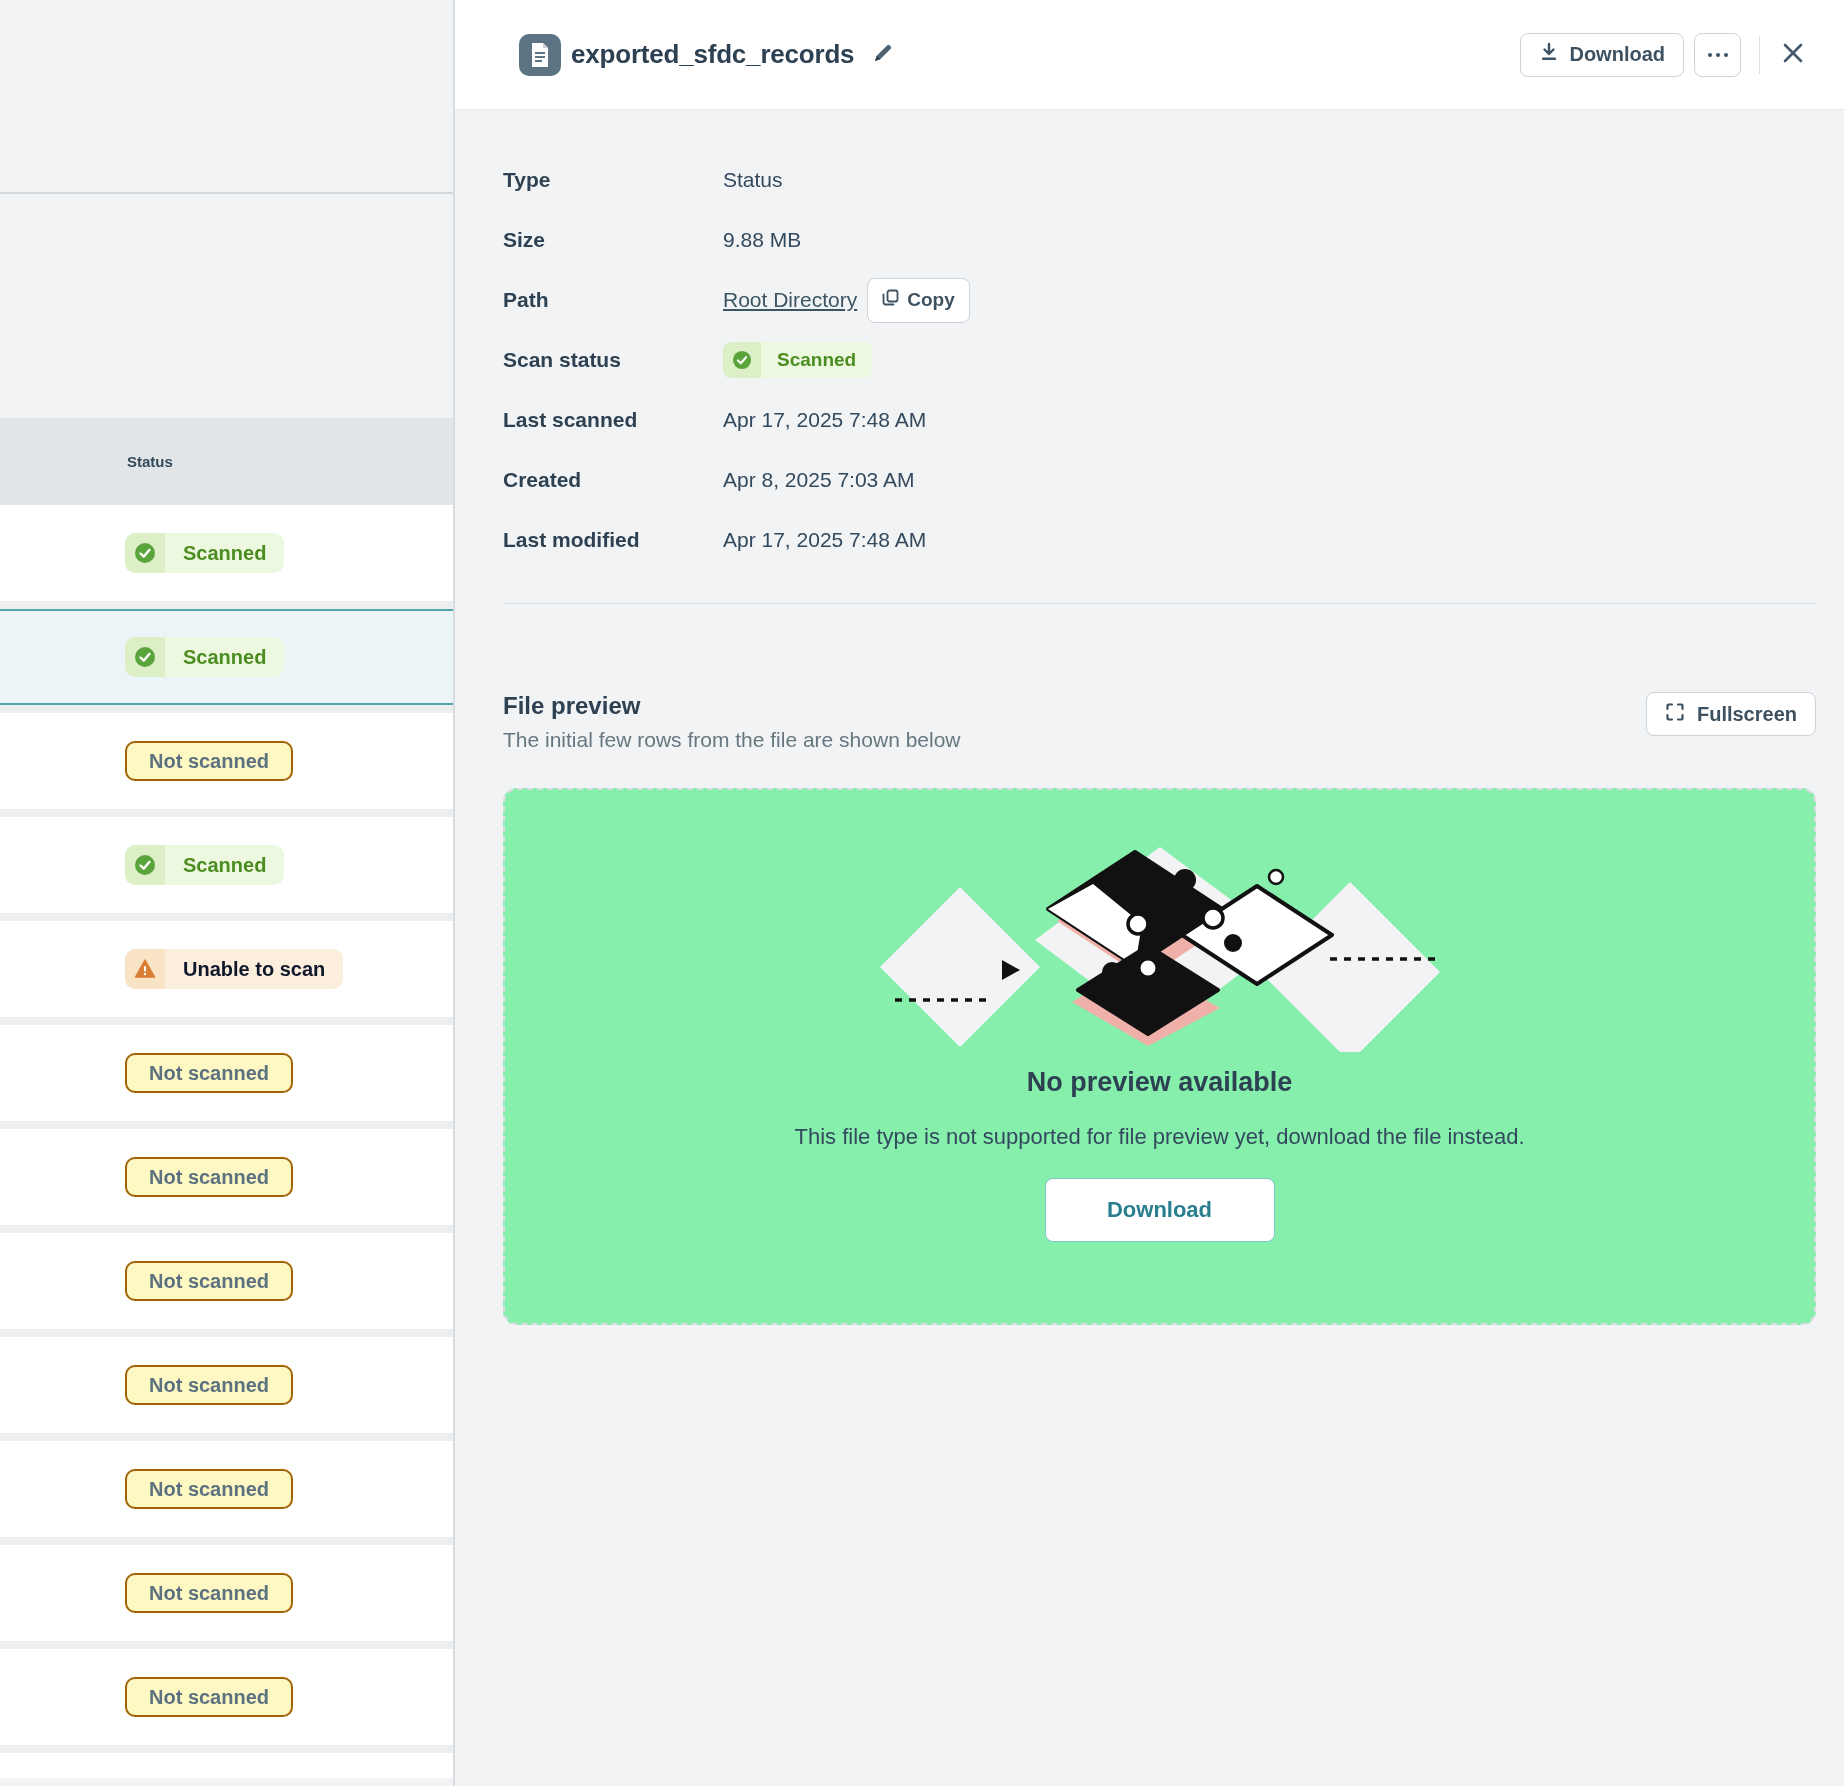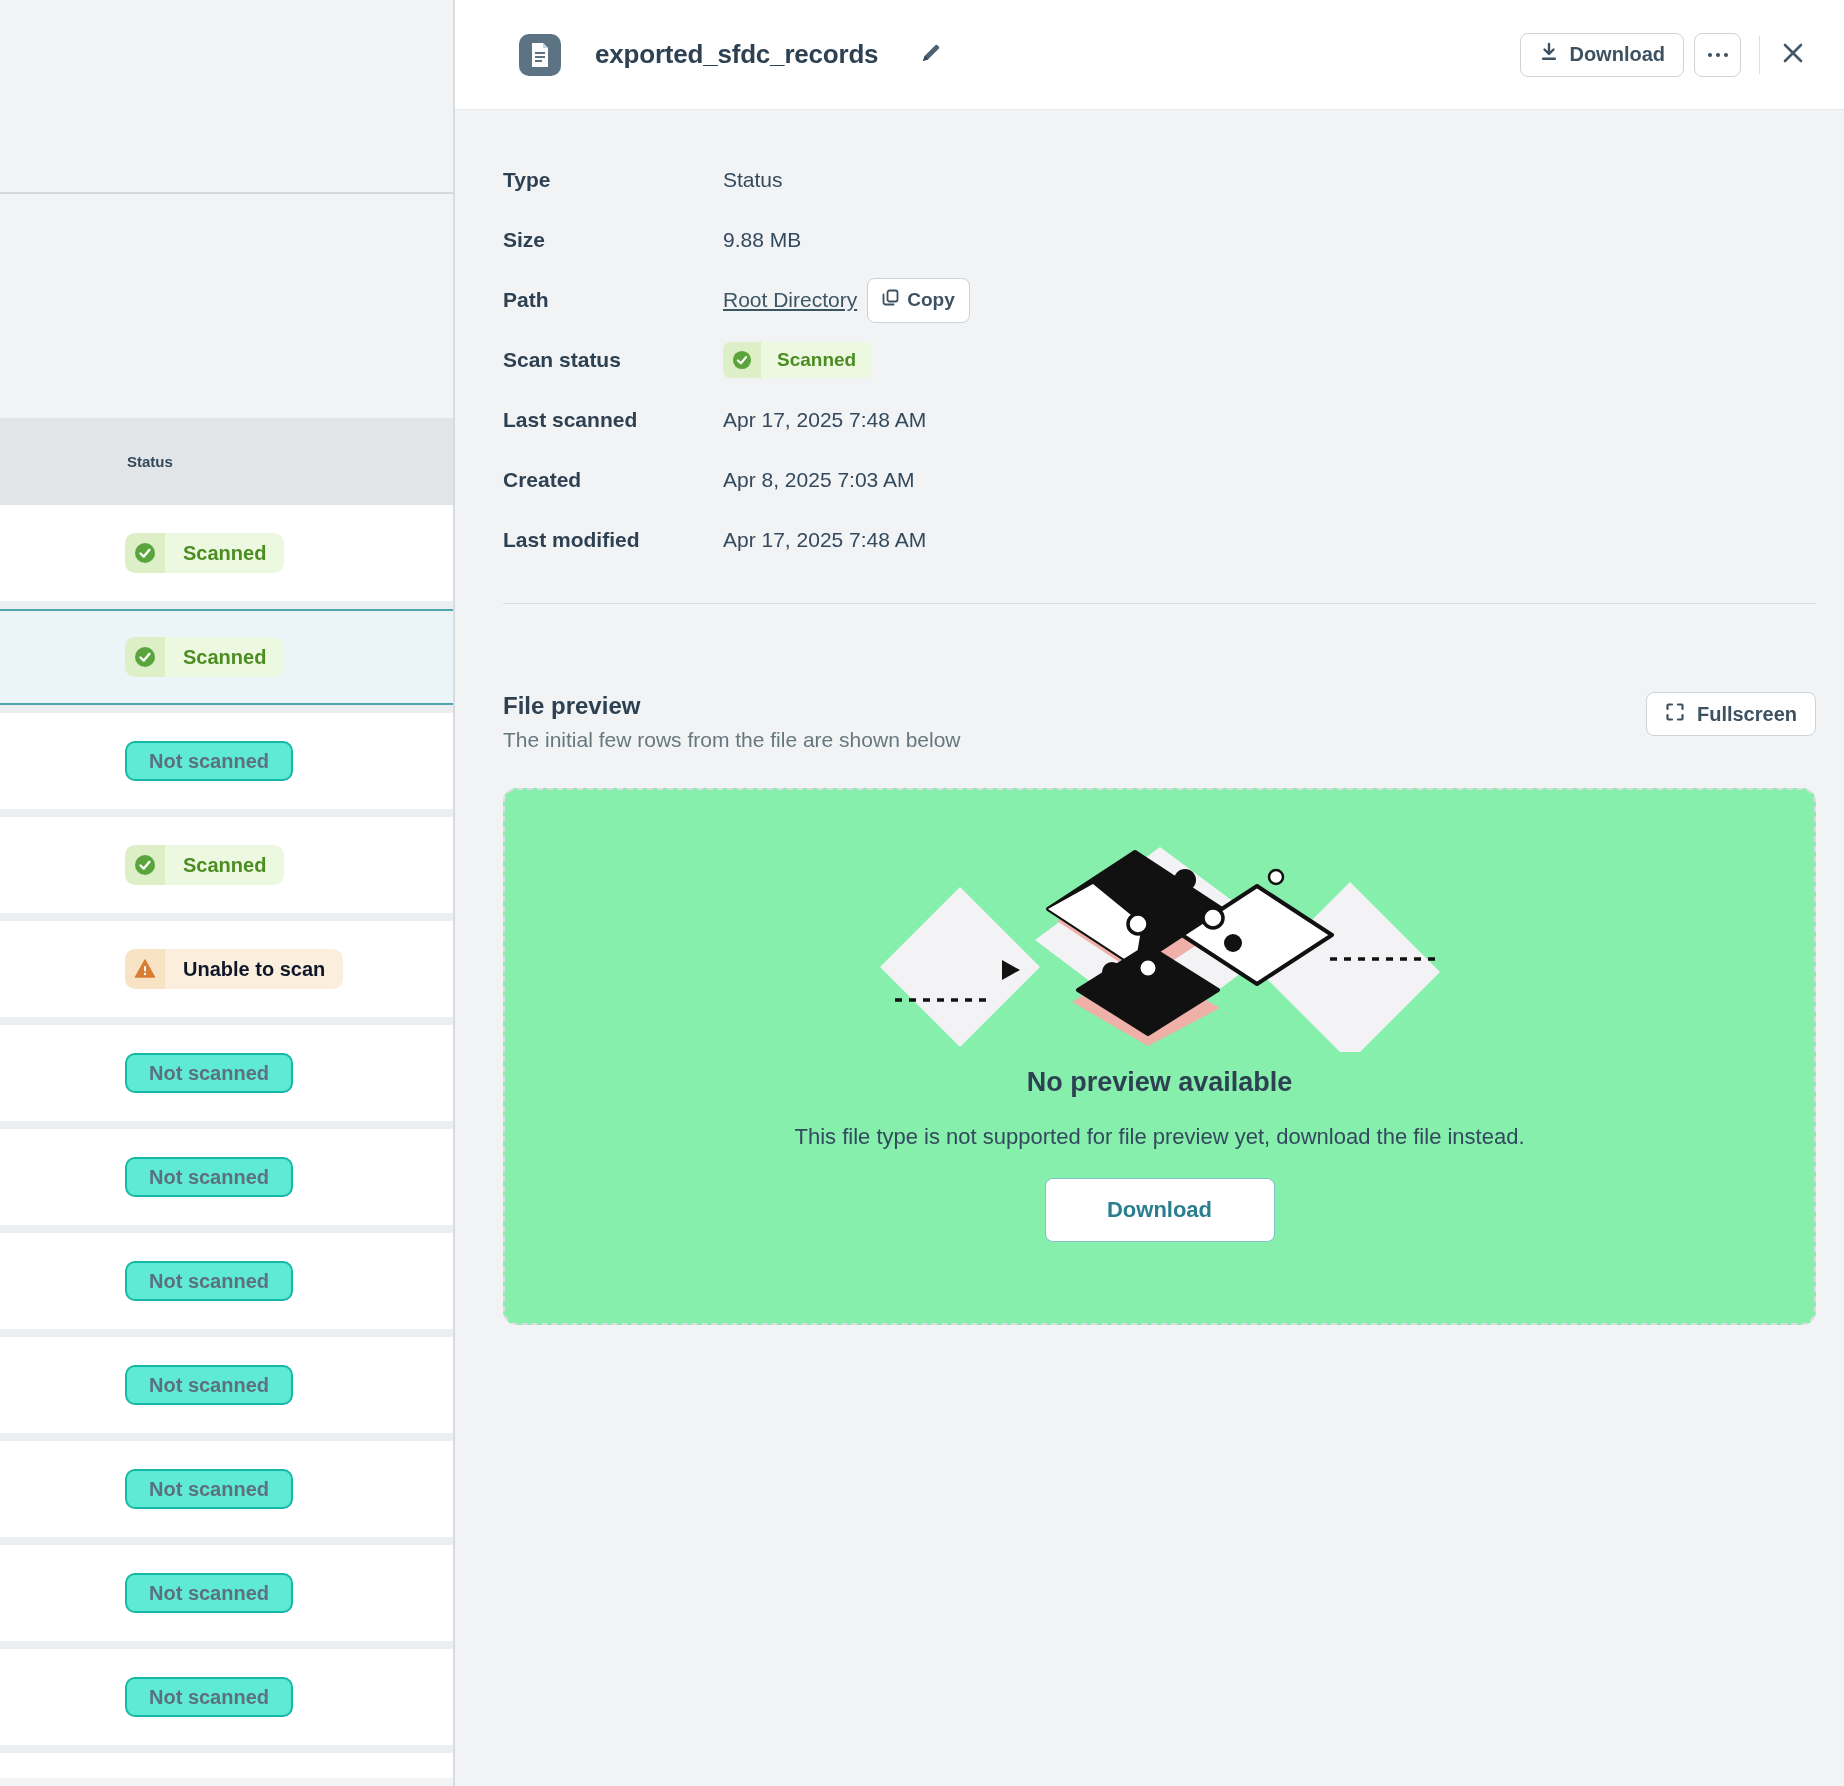--- a/index.html
+++ b/index.html
@@ -21,21 +21,21 @@
   .trow {
     height:96px; background:#fff; margin-bottom:8px;
     display:flex; align-items:center; padding-left:125px;
   }
   .trow.partial { height:25px; margin-bottom:0; }
   .trow.selected { background:#ebf4f6; border-top:2px solid #4fa7ac; border-bottom:2px solid #4fa7ac; }
 
   
   .badge-plain {
     display:inline-flex; align-items:center; height:40px; padding:0 22px;
-    background:#5eead4; border:2px solid #14b8a6; border-radius:10px;
+    background:#fef9c3; border:2px solid #a16207; border-radius:10px;
     font-size:20px; font-weight:bold; color:#5d7080;
   }
   .badge-duo {
     display:inline-flex; align-items:stretch; height:40px; border-radius:10px; overflow:hidden;
     font-size:20px; font-weight:bold;
   }
   .badge-duo .duo-icon { width:40px; display:flex; align-items:center; justify-content:center; }
   .badge-duo .duo-label { display:flex; align-items:center; padding:0 18px; }
   .badge-duo.green .duo-icon { background:#dcefc6; }
   .badge-duo.green .duo-label { background:#edf8e0; color:#4c8d22; }
@@ -47,21 +47,21 @@
   .badge-duo.small .duo-icon { width:38px; }
   .badge-duo.small .duo-label { padding:0 16px; }
 
   
   .vline { position:absolute; left:453px; top:0; width:2px; height:100%; background:#d8dbe0; }
 
   
   .panel { position:absolute; left:455px; top:0; right:0; bottom:0; background:#f1f3f4; }
   .panel-header {
     height:110px; background:#fff; border-bottom:1px solid #e8eaec;
-    display:flex; align-items:center; padding:0 32px 0 64px;gap:24px;
+    display:flex; align-items:center; padding:0 32px 0 64px;
   }
   .file-tile {
     width:42px; height:42px; border-radius:10px; background:#5b7382; flex:0 0 auto;
     display:flex; align-items:center; justify-content:center;
   }
   .panel-title { font-size:26px; font-weight:bold; color:#2d4152; margin-left:10px; letter-spacing:-0.2px; }
   .pencil-btn { margin-left:18px; background:none; border:none; cursor:pointer; display:flex; }
   .header-right { margin-left:auto; display:flex; align-items:center; }
   .btn {
     display:inline-flex; align-items:center; justify-content:center; gap:10px;

